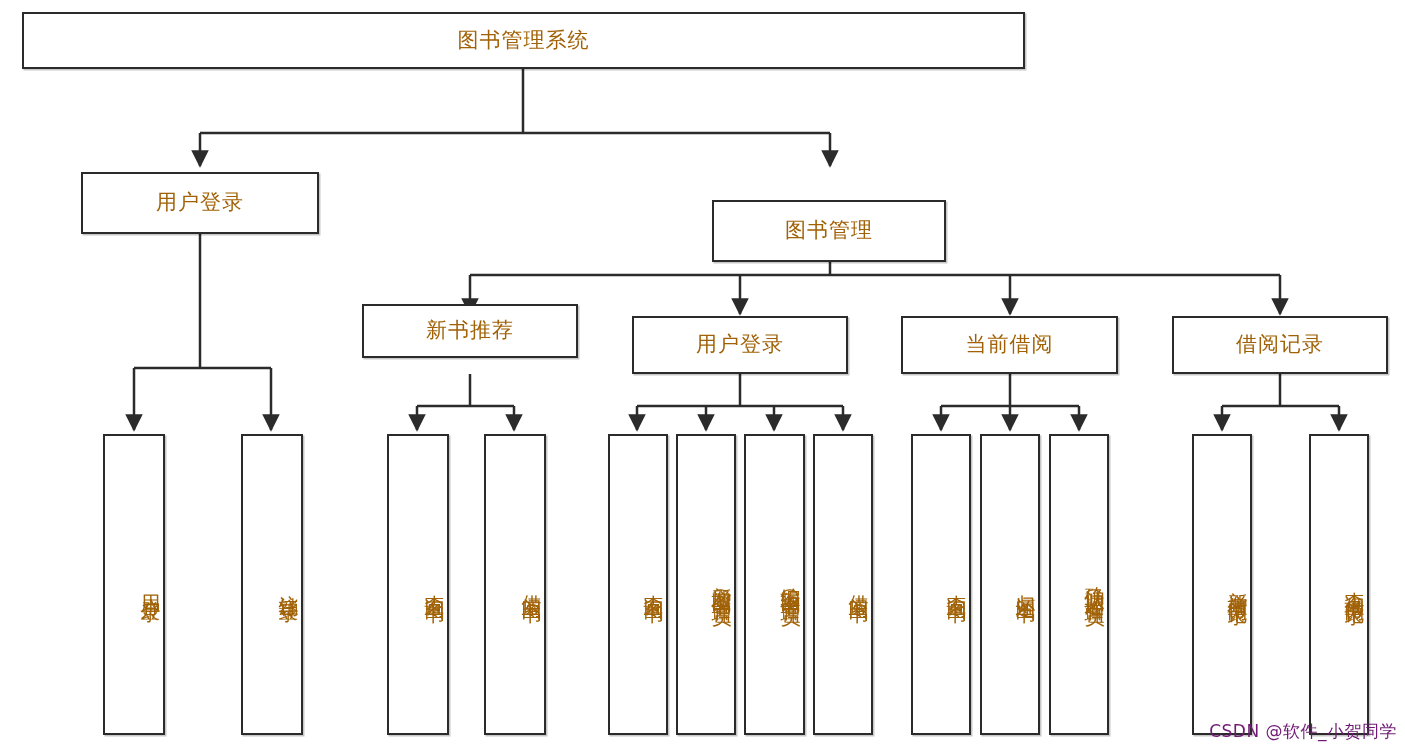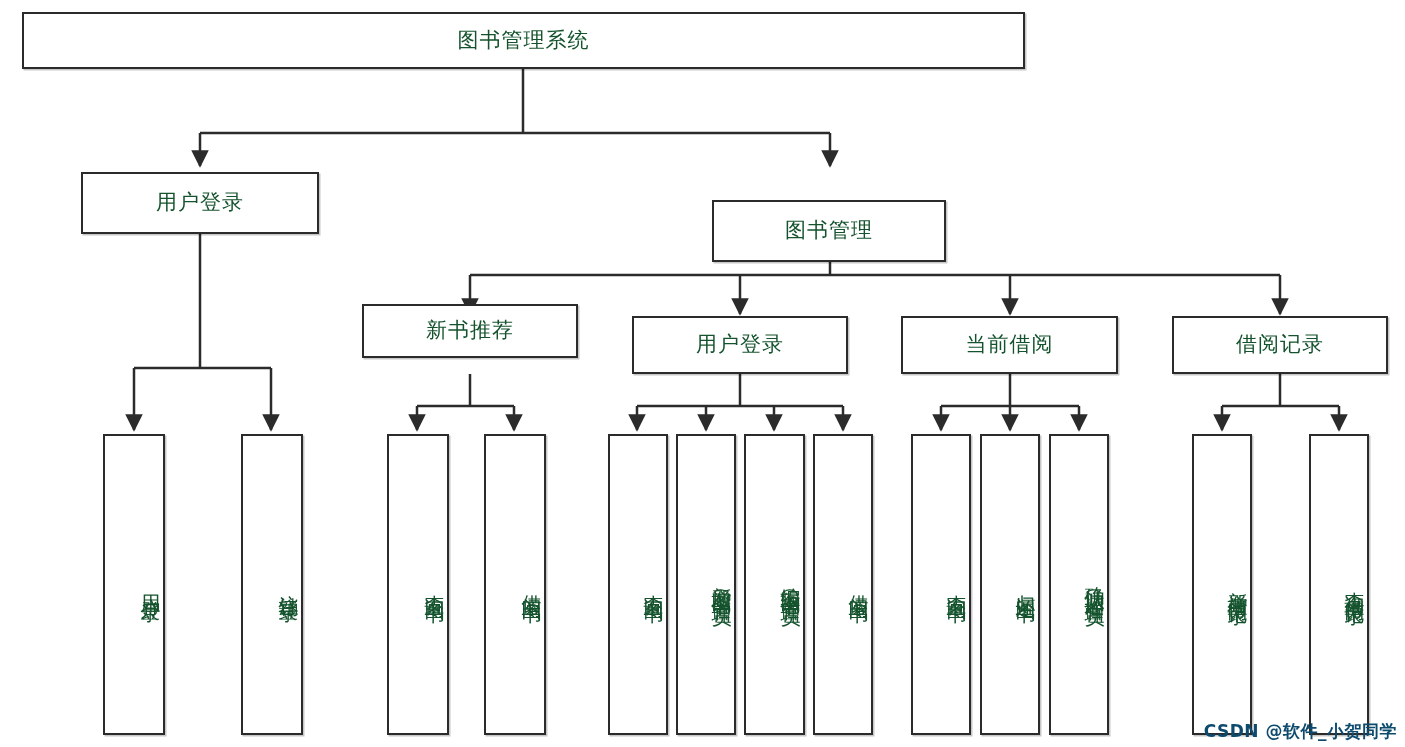--- a/index.html
+++ b/index.html
@@ -27,21 +27,21 @@
     pointer-events: none;
   }
   .node {
     position: absolute;
     box-sizing: border-box;
     border: 2.5px solid #2b2b2b;
     background: #ffffff;
     display: flex;
     align-items: center;
     justify-content: center;
-    color: #14532d;
+    color: #a16207;
     box-shadow: 1.5px 1.5px 0 rgba(0,0,0,0.22);
   }
   .node.horizontal {
     font-size: 21px;
     line-height: 1.1;
     letter-spacing: 1px;
     white-space: nowrap;
   }
   .node.vertical {
     writing-mode: vertical-rl;
@@ -59,25 +59,24 @@
   .node.vertical .node-label {
     writing-mode: vertical-rl;
     text-orientation: upright;
     text-align: left;
   }
   #watermark {
     position: absolute;
     right: 8px;
     bottom: 4px;
     font-size: 17px;
-    color: #0c4a6e;
+    color: #701a75;
     letter-spacing: 0.5px;
     white-space: nowrap;
     user-select: none;
-    font-weight: bold;
   }
 </style>
 </head>
 <body>
 
 <div id="diagram-root">
 
   <svg id="edge-layer" viewBox="0 0 1405 747" width="1405" height="747" xmlns="http://www.w3.org/2000/svg">
     <defs>
       <marker id="arrow" viewBox="0 0 10 10" refX="9" refY="5" markerWidth="7" markerHeight="7" orient="auto-start-reverse">

